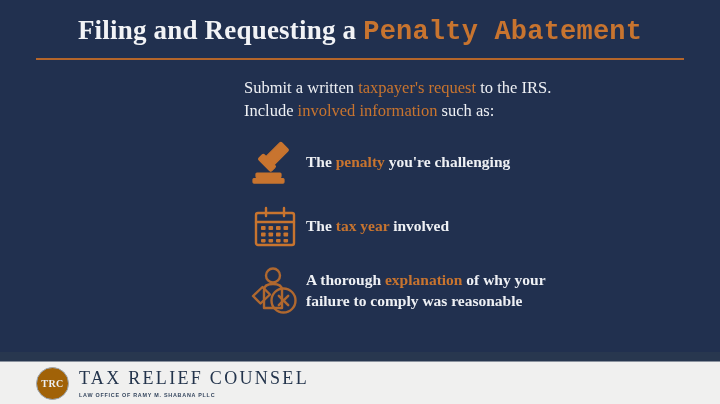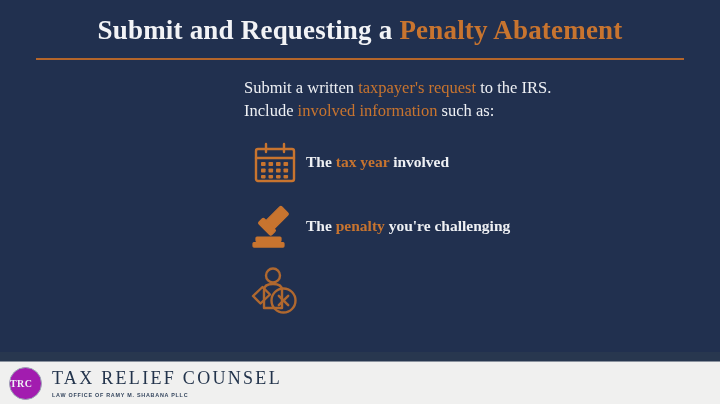--- a/index.html
+++ b/index.html
@@ -31,21 +31,21 @@
   }
   .title {
     font-family: "Liberation Serif", serif;
     font-size: 27px;
     font-weight: bold;
     color: #f2f3f6;
     letter-spacing: 0.2px;
     line-height: 1.2;
     white-space: nowrap;
   }
-  .title .accent { color: #c8742f; }
+  .title .accent { color: #c8742f; font-family: Liberation Mono, monospace; }
 
   .title-rule {
     position: absolute;
     left: 36px;
     top: 58px;
     width: 648px;
     height: 2px;
     background: #b4652a;
   }
 
@@ -127,26 +127,27 @@
     background: #f0f0ef;
     display: flex;
     align-items: center;
     padding-left: 9px;
     box-sizing: border-box;
   }
   .logo-badge {
     width: 31px;
     height: 31px;
     border-radius: 50%;
-    background: #a21caf;
+    background: #a16207;
     border: 1.5px solid #9aa6b4;
     display: flex;
     align-items: center;
-    justify-content: flex-start;
+    justify-content: center;
     flex: 0 0 31px;
+    margin-left: 27px;
   }
   .logo-badge-text {
     font-family: "Liberation Serif", serif;
     font-size: 10px;
     font-weight: bold;
     color: #eef1f5;
     letter-spacing: 0.4px;
   }
   .logo-words {
     margin-left: 10px;
@@ -169,30 +170,47 @@
     letter-spacing: 0.75px;
     margin-top: 3px;
   }
 </style>
 </head>
 <body>
 
 <div id="slide">
 
   <div class="title-area">
-    <div class="title"><span>Submit and Requesting a </span><span class="accent">Penalty Abatement</span></div>
+    <div class="title"><span>Filing and Requesting a </span><span class="accent">Penalty Abatement</span></div>
   </div>
   <div class="title-rule"></div>
 
 
   <div class="content">
 
     <p class="lede"><span>Submit a written </span><span class="accent">taxpayer's request</span><span> to the IRS.</span><br><span>Include </span><span class="accent">involved information</span><span> such as:</span></p>
 
     <ul class="bullets">
+
+      <li class="bullet">
+        <span class="bullet-icon">
+          <svg width="48" height="46" viewBox="0 0 48 46" aria-hidden="true">
+            <g fill="#c8742f" stroke="#c8742f" stroke-width="1.2" stroke-linejoin="round">
+
+              <rect x="20" y="2.5" width="11.5" height="23" rx="1.6" transform="rotate(45 25.75 14)"></rect>
+
+              <rect x="7" y="19" width="18" height="7.5" rx="1.6" transform="rotate(45 16 22.75)"></rect>
+
+              <rect x="5" y="33" width="25" height="4.6" rx="1"></rect>
+              <rect x="2" y="38.5" width="31" height="4.6" rx="1"></rect>
+            </g>
+          </svg>
+        </span>
+        <span class="bullet-text"><span>The </span><span class="accent">penalty</span><span> you're challenging</span></span>
+      </li>
 
       <li class="bullet">
         <span class="bullet-icon">
           <svg width="44" height="42" viewBox="0 0 44 42" aria-hidden="true">
             <g fill="none" stroke="#c8742f" stroke-width="2.4" stroke-linejoin="round" stroke-linecap="round">
               <rect x="3" y="7" width="38" height="32" rx="2"></rect>
               <line x1="3" y1="16" x2="41" y2="16"></line>
               <line x1="13" y1="2" x2="13" y2="10"></line>
               <line x1="31" y1="2" x2="31" y2="10"></line>
             </g>
@@ -210,52 +228,36 @@
               <rect x="23" y="33" width="4.6" height="3.4" rx="0.8"></rect>
               <rect x="30.5" y="33" width="4.6" height="3.4" rx="0.8"></rect>
             </g>
           </svg>
         </span>
         <span class="bullet-text"><span>The </span><span class="accent">tax year</span><span> involved</span></span>
       </li>
 
       <li class="bullet">
         <span class="bullet-icon">
-          <svg width="48" height="46" viewBox="0 0 48 46" aria-hidden="true">
-            <g fill="#c8742f" stroke="#c8742f" stroke-width="1.2" stroke-linejoin="round">
-
-              <rect x="20" y="2.5" width="11.5" height="23" rx="1.6" transform="rotate(45 25.75 14)"></rect>
-
-              <rect x="7" y="19" width="18" height="7.5" rx="1.6" transform="rotate(45 16 22.75)"></rect>
-
-              <rect x="5" y="33" width="25" height="4.6" rx="1"></rect>
-              <rect x="2" y="38.5" width="31" height="4.6" rx="1"></rect>
-            </g>
-          </svg>
-        </span>
-        <span class="bullet-text"><span>The </span><span class="accent">penalty</span><span> you're challenging</span></span>
-      </li>
-
-      <li class="bullet">
-        <span class="bullet-icon">
           <svg width="52" height="50" viewBox="0 0 52 50" aria-hidden="true">
             <g fill="none" stroke="#b0682f" stroke-width="2.4" stroke-linejoin="round" stroke-linecap="round">
 
               <circle cx="24" cy="9.5" r="7"></circle>
 
               <path d="M15 24 C15 19.5 18.5 18 24 18 C29.5 18 33 19.5 33 24 L33 42 L15 42 Z"></path>
 
               <path d="M4 30 L13.5 21 L21 28.5 L11.5 37.5 Z"></path>
 
               <circle cx="34.5" cy="34.5" r="12"></circle>
               <line x1="29.8" y1="29.8" x2="39.2" y2="39.2"></line>
               <line x1="39.2" y1="29.8" x2="29.8" y2="39.2"></line>
             </g>
           </svg>
         </span>
+        <span class="bullet-text"><span>A thorough </span><span class="accent">explanation</span><span> of why your</span><br><span>failure to comply was reasonable</span></span>
       </li>
 
     </ul>
   </div>
 
   <div class="footer-strip"></div>
   <div class="footer">
     <div class="logo-badge">
       <span class="logo-badge-text">TRC</span>
     </div>

